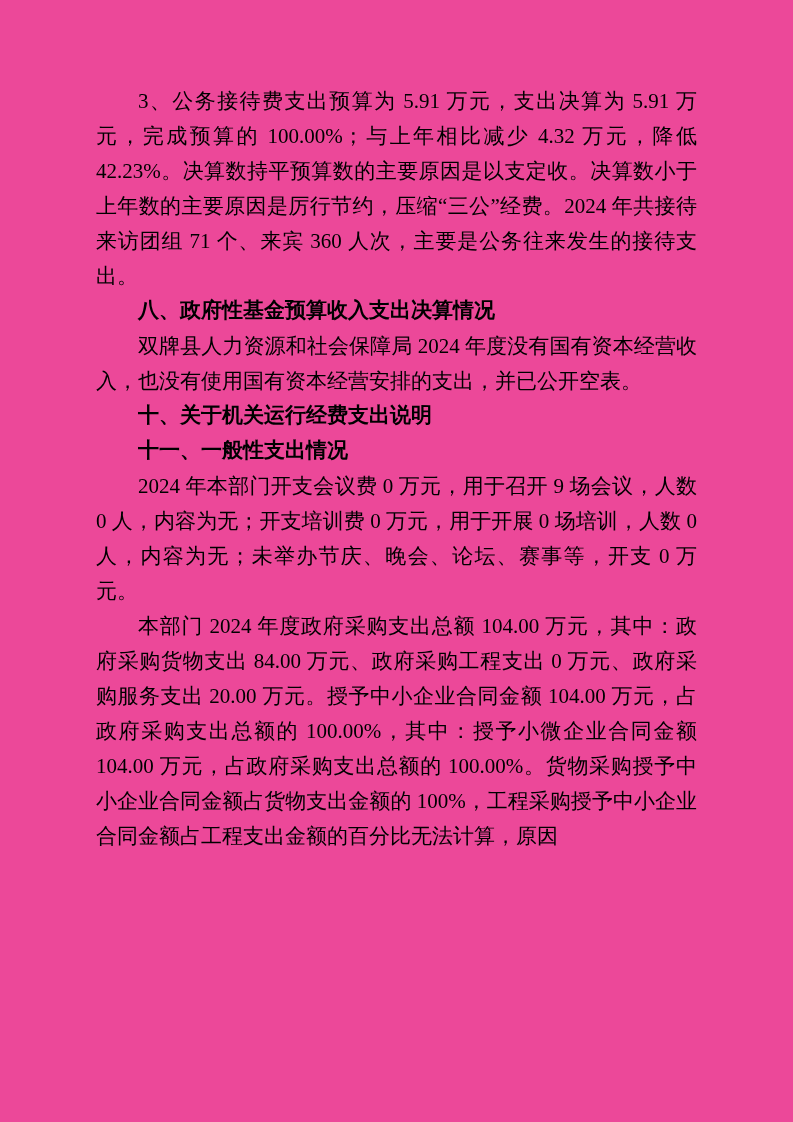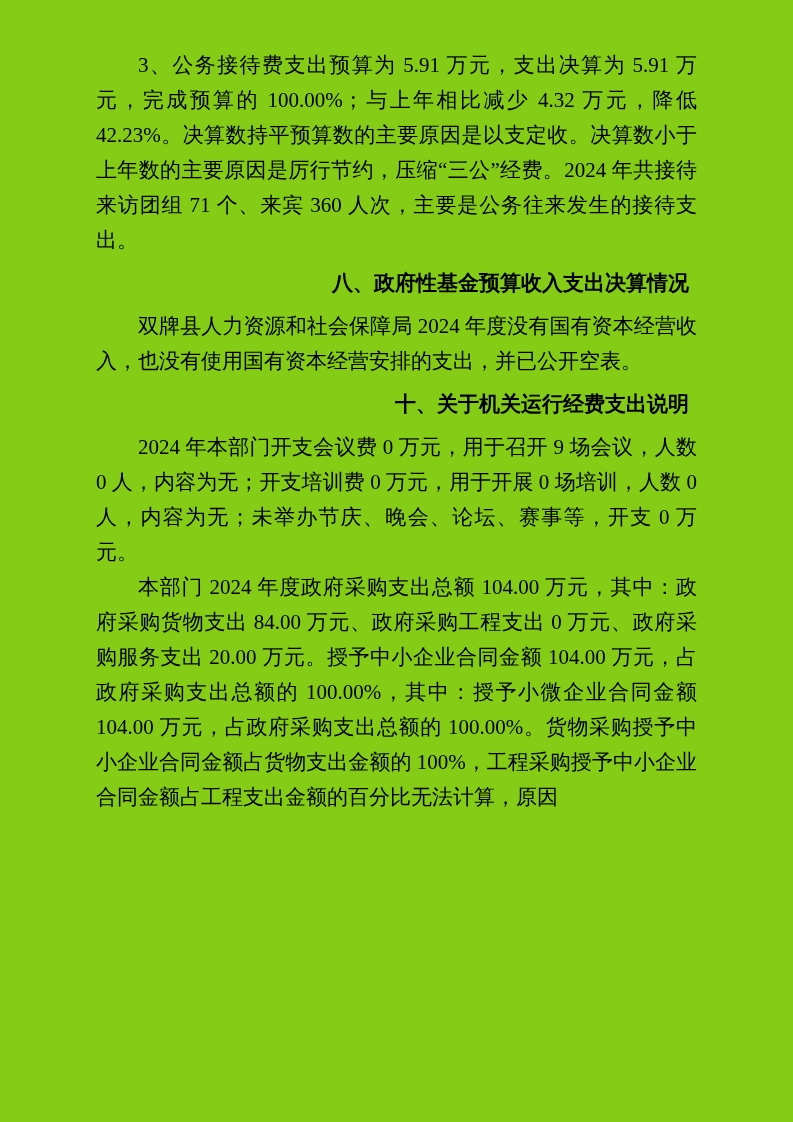--- a/index.html
+++ b/index.html
@@ -4,50 +4,50 @@
 <style>
   html, body {
     margin: 0;
     padding: 0;
     background: #ffffff;
   }
   .page {
     position: relative;
     width: 793px;
     height: 1122px;
-    background: #84cc16;
+    background: #ec4899;
     box-sizing: border-box;
-    padding: 48px 96px 0 96px;
+    padding: 84px 96px 0 96px;
     overflow: hidden;
   }
   .para {
     font-family: "Liberation Serif", "DejaVu Serif", serif;
     font-size: 21px;
     line-height: 35px;
     color: #000000;
     text-align: justify;
     text-justify: inter-ideograph;
     text-indent: 2em;
     margin: 0;
   }
   .heading {
-    font-family: Liberation Serif, serif;
+    font-family: Liberation Mono, monospace;
     font-weight: bold;
     font-size: 21px;
     line-height: 35px;
     color: #000000;
     text-indent: 2em;
-    margin: 8px;
+    margin: 0;
     white-space: nowrap;
-    text-align: right;
   }
 </style>
 </head>
 <body>
 
 <div class="page">
   <p class="para">3、公务接待费支出预算为 5.91 万元，支出决算为 5.91 万元，完成预算的 100.00%；与上年相比减少 4.32 万元，降低 42.23%。决算数持平预算数的主要原因是以支定收。决算数小于上年数的主要原因是厉行节约，压缩“三公”经费。2024 年共接待来访团组 71 个、来宾 360 人次，主要是公务往来发生的接待支出。</p>
   <p class="heading">八、政府性基金预算收入支出决算情况</p>
   <p class="para">双牌县人力资源和社会保障局 2024 年度没有国有资本经营收入，也没有使用国有资本经营安排的支出，并已公开空表。</p>
   <p class="heading">十、关于机关运行经费支出说明</p>
+  <p class="heading">十一、一般性支出情况</p>
   <p class="para">2024 年本部门开支会议费 0 万元，用于召开 9 场会议，人数 0 人，内容为无；开支培训费 0 万元，用于开展 0 场培训，人数 0 人，内容为无；未举办节庆、晚会、论坛、赛事等，开支 0 万元。</p>
   <p class="para">本部门 2024 年度政府采购支出总额 104.00 万元，其中：政府采购货物支出 84.00 万元、政府采购工程支出 0 万元、政府采购服务支出 20.00 万元。授予中小企业合同金额 104.00 万元，占政府采购支出总额的 100.00%，其中：授予小微企业合同金额 104.00 万元，占政府采购支出总额的 100.00%。货物采购授予中小企业合同金额占货物支出金额的 100%，工程采购授予中小企业合同金额占工程支出金额的百分比无法计算，原因</p>
 </div>
 
 </body></html>

